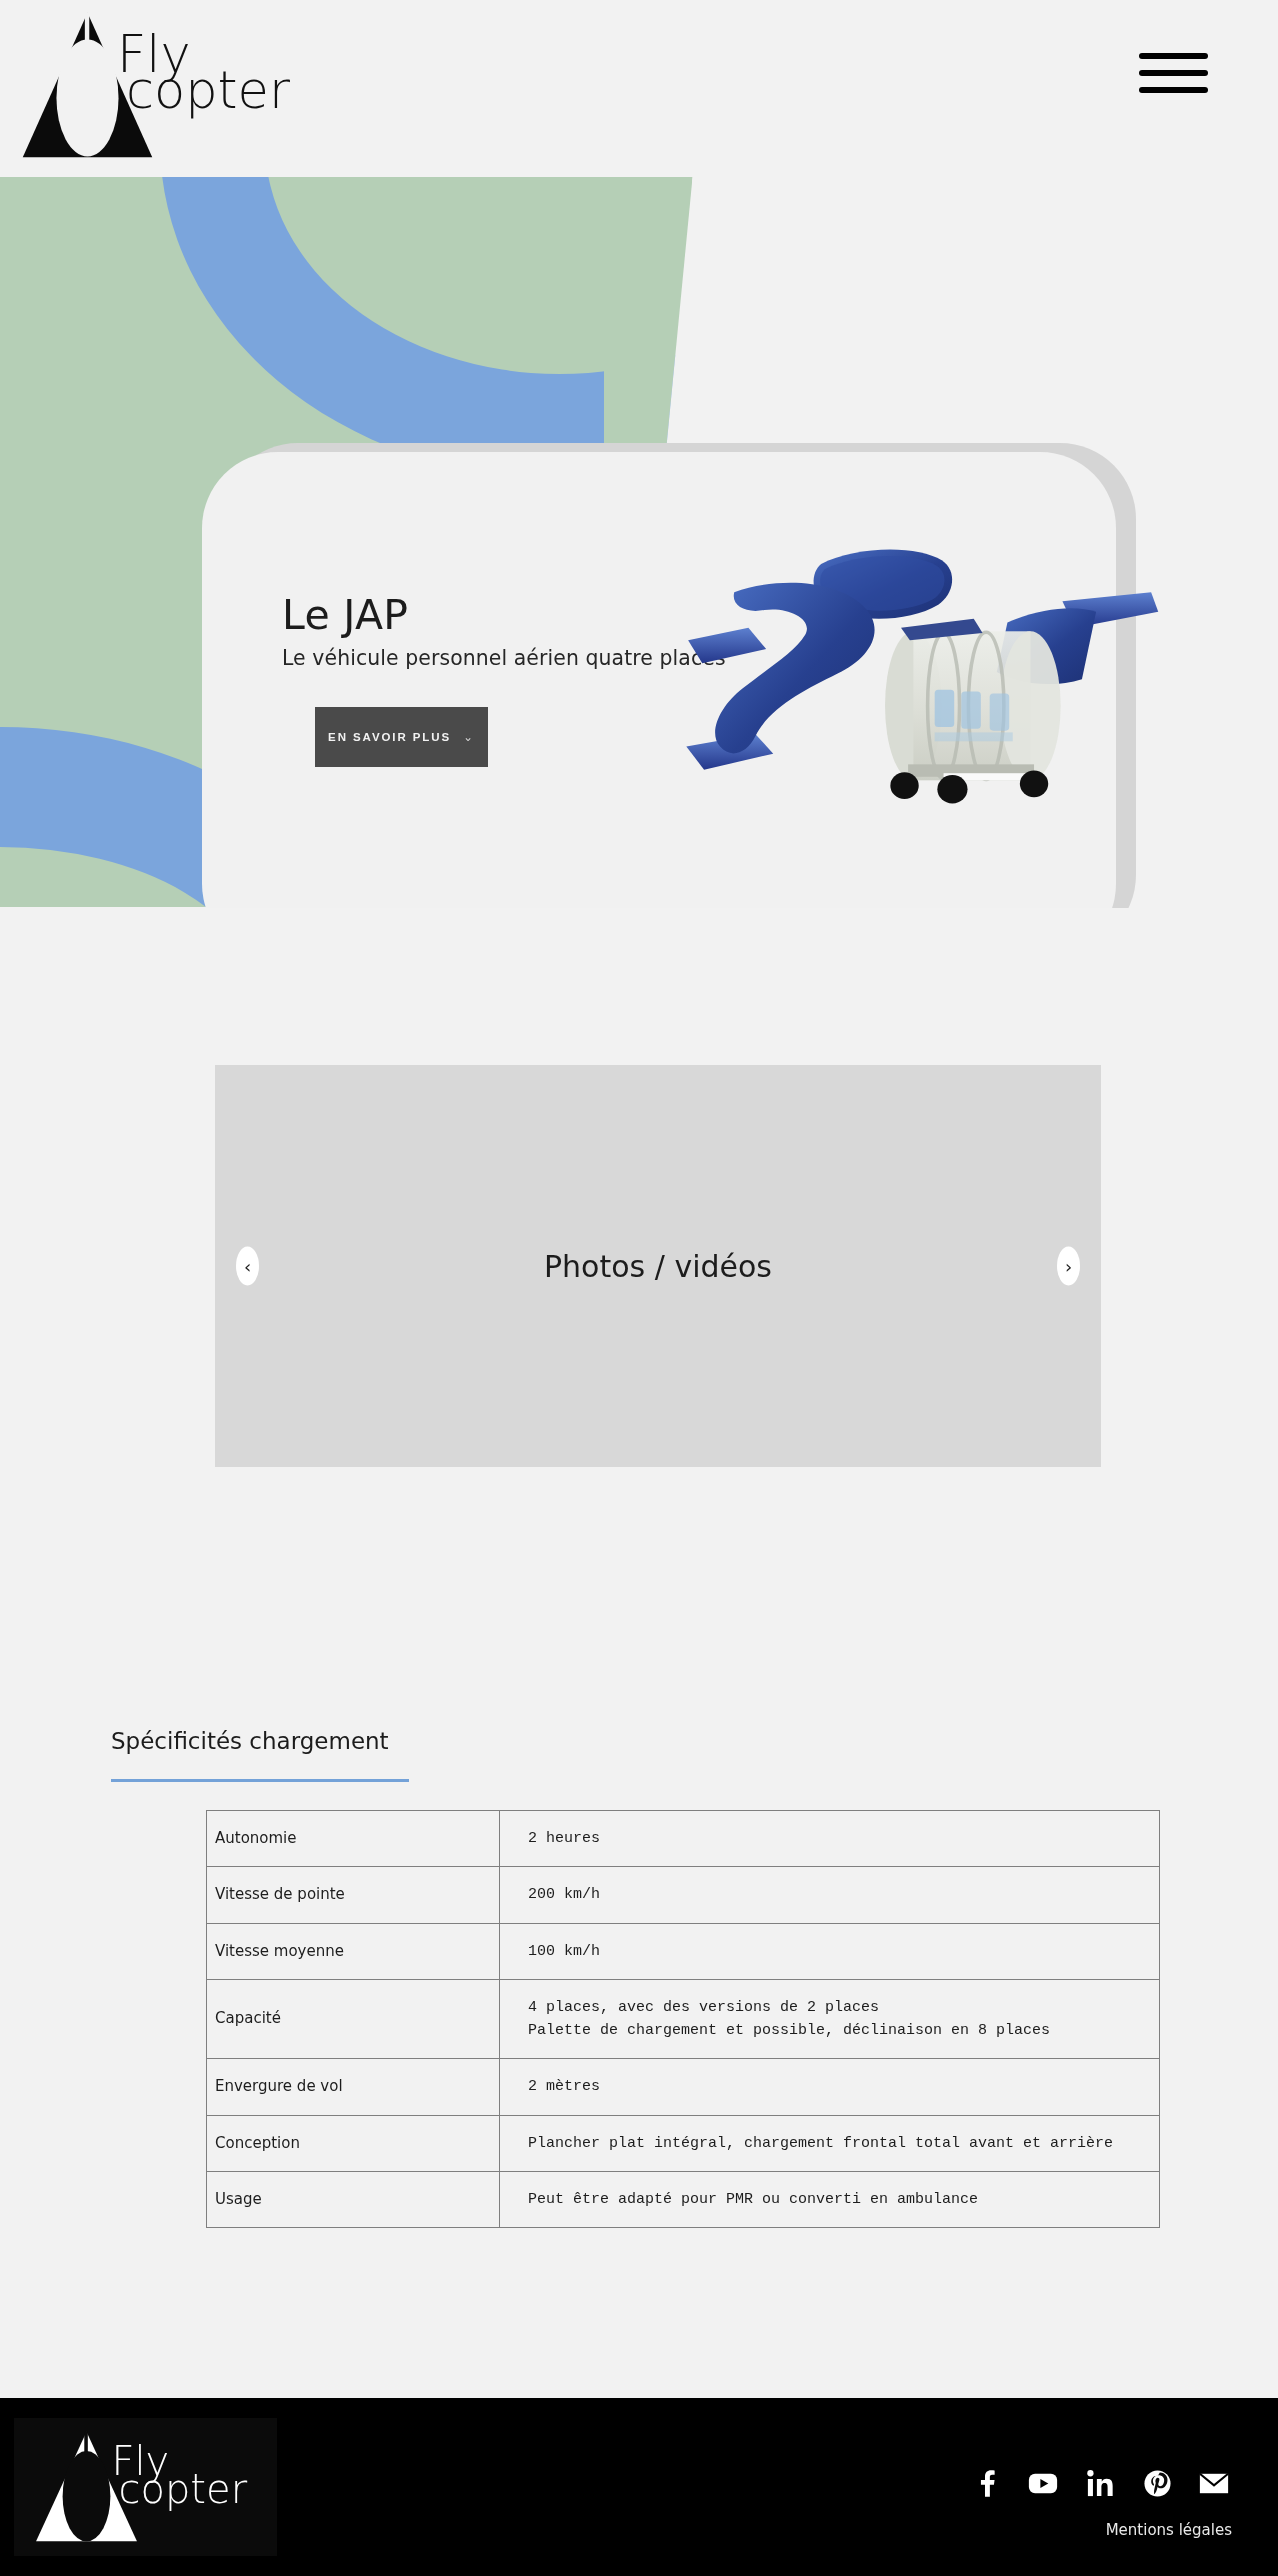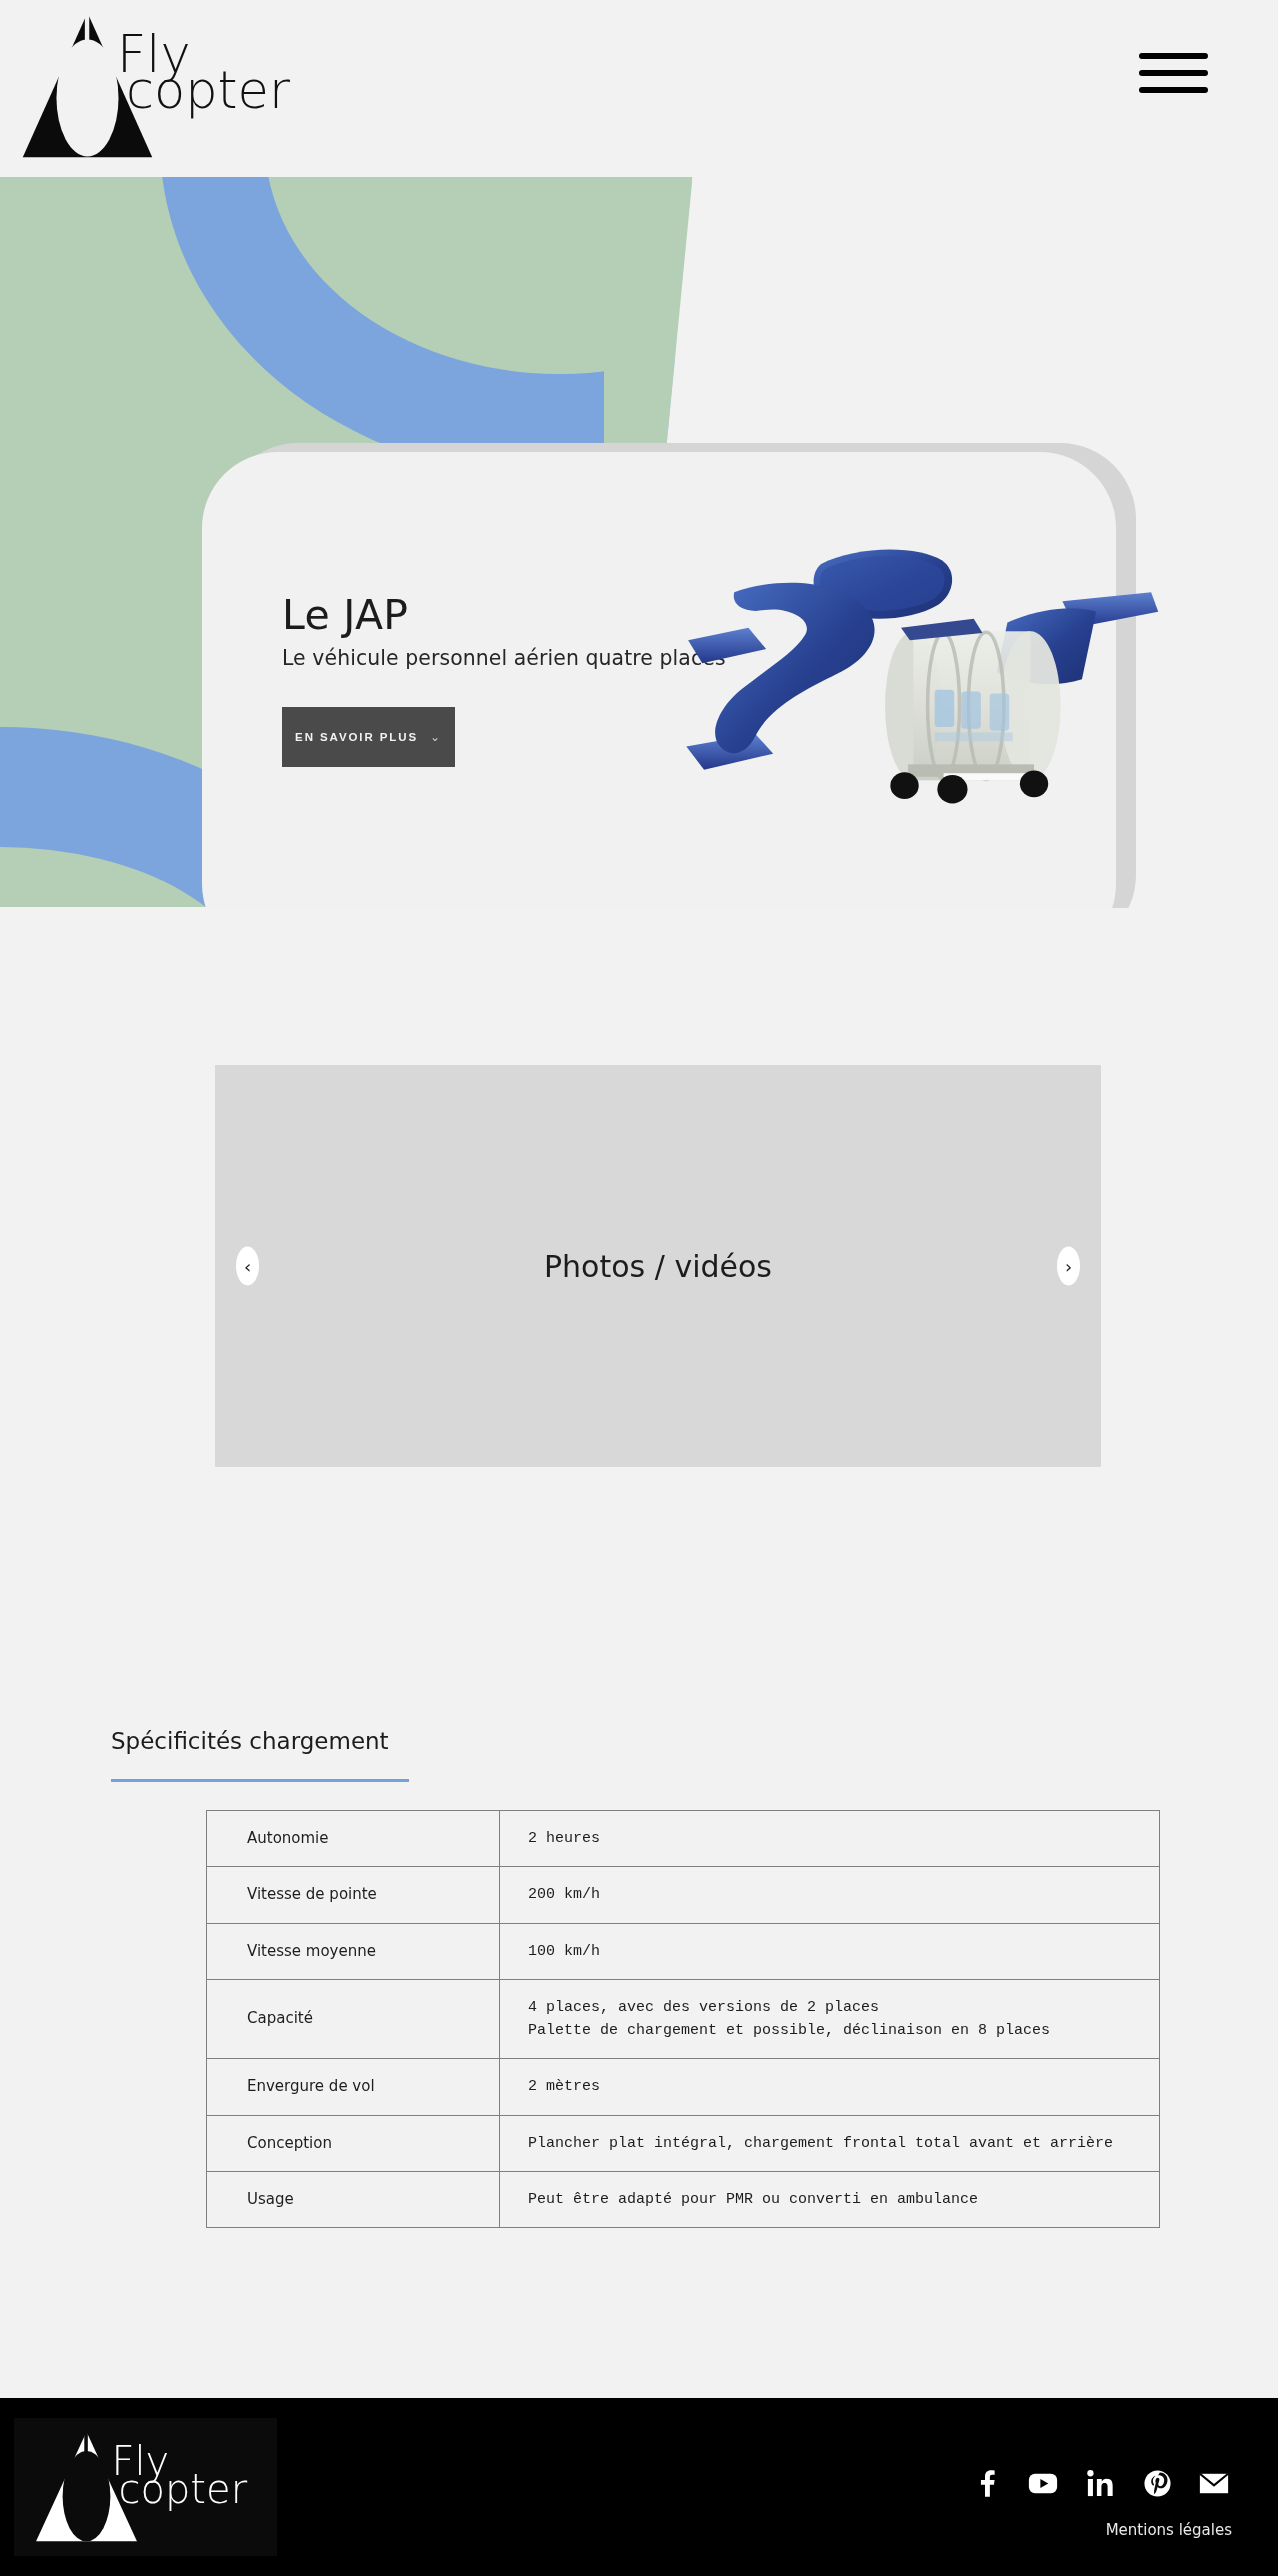--- a/index.html
+++ b/index.html
@@ -108,20 +108,21 @@
     font-family: "DejaVu Sans", sans-serif;
   }
   .hero-cta {
     margin-top: 37px; width: 173px; height: 60px;
     background: #4a4a4a; color: #f2f2f2;
     border: 0; cursor: pointer;
     display: flex; align-items: center; justify-content: center;
     gap: 12.4px;
     font-size: 11.5px; font-weight: 700; letter-spacing: 1.9px;
     font-family: "Liberation Sans", sans-serif;
+    margin-left: 33px;
   }
   .hero-cta .chev { font-size: 11.5px; font-weight: 400; opacity: .85; }
   .hero-vehicle {
     position: absolute; left: 479px; top: 71px;
     width: 479px; height: 284px;
     z-index: 9;
   }
 
   
   .carousel-wrap {
@@ -172,21 +173,21 @@
     background: #f2f2f2;
   }
   table.spec-table td {
     border: 0.9px solid #7f7f7f;
     font-size: 15px; color: #1d1d1d;
     font-family: "DejaVu Sans", sans-serif;
     font-weight: 400; line-height: 1.55;
     vertical-align: middle;
   }
   table.spec-table td.k {
-    width: 293px; padding: 16px 0 16px 40px;
+    width: 293px; padding: 16px 0 16px 8px;
   }
   table.spec-table td.v {
     padding: 16px 0 16px 28px;
     font-family: Liberation Mono, monospace;
   }
 
   
   .footer {
     position: absolute; left: 0; top: 2398px;
     width: 1278px; height: 178px;

